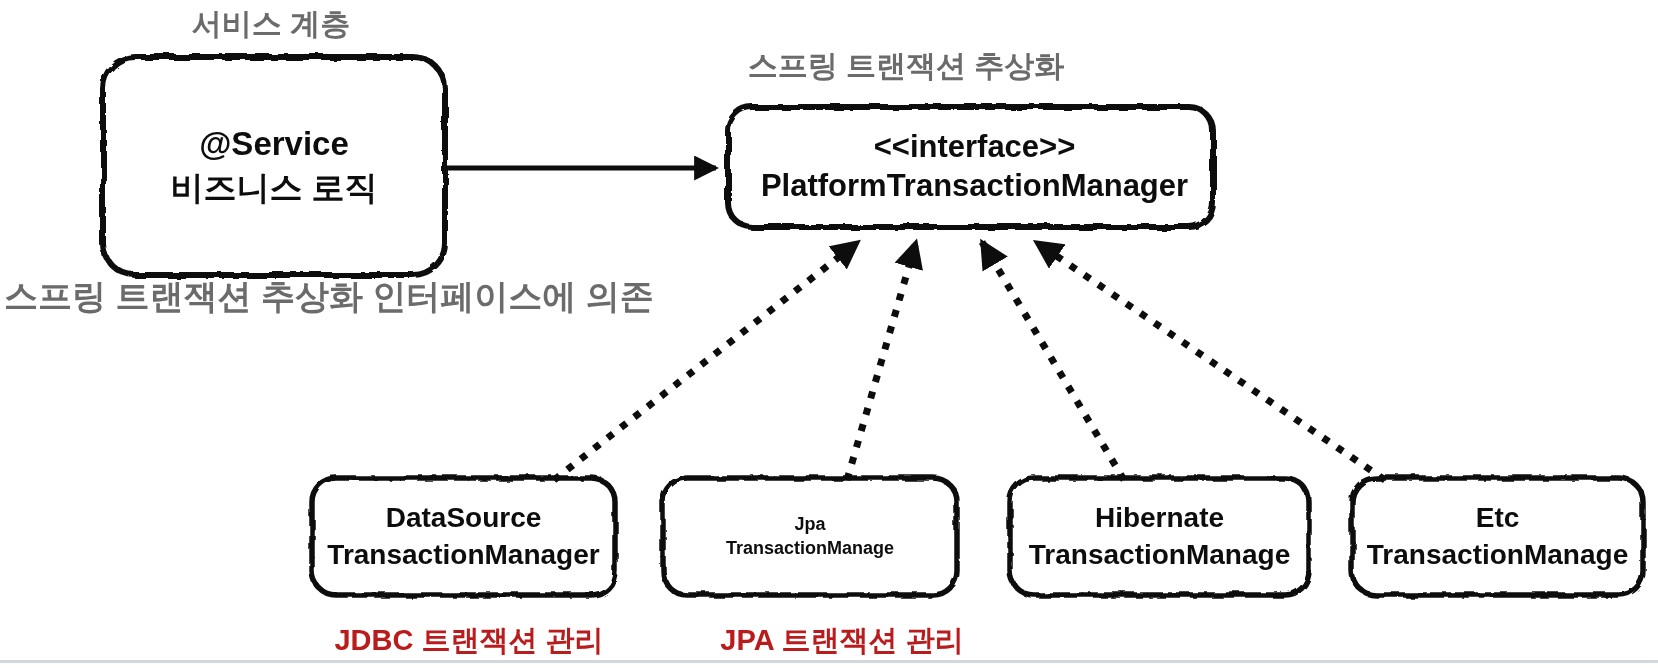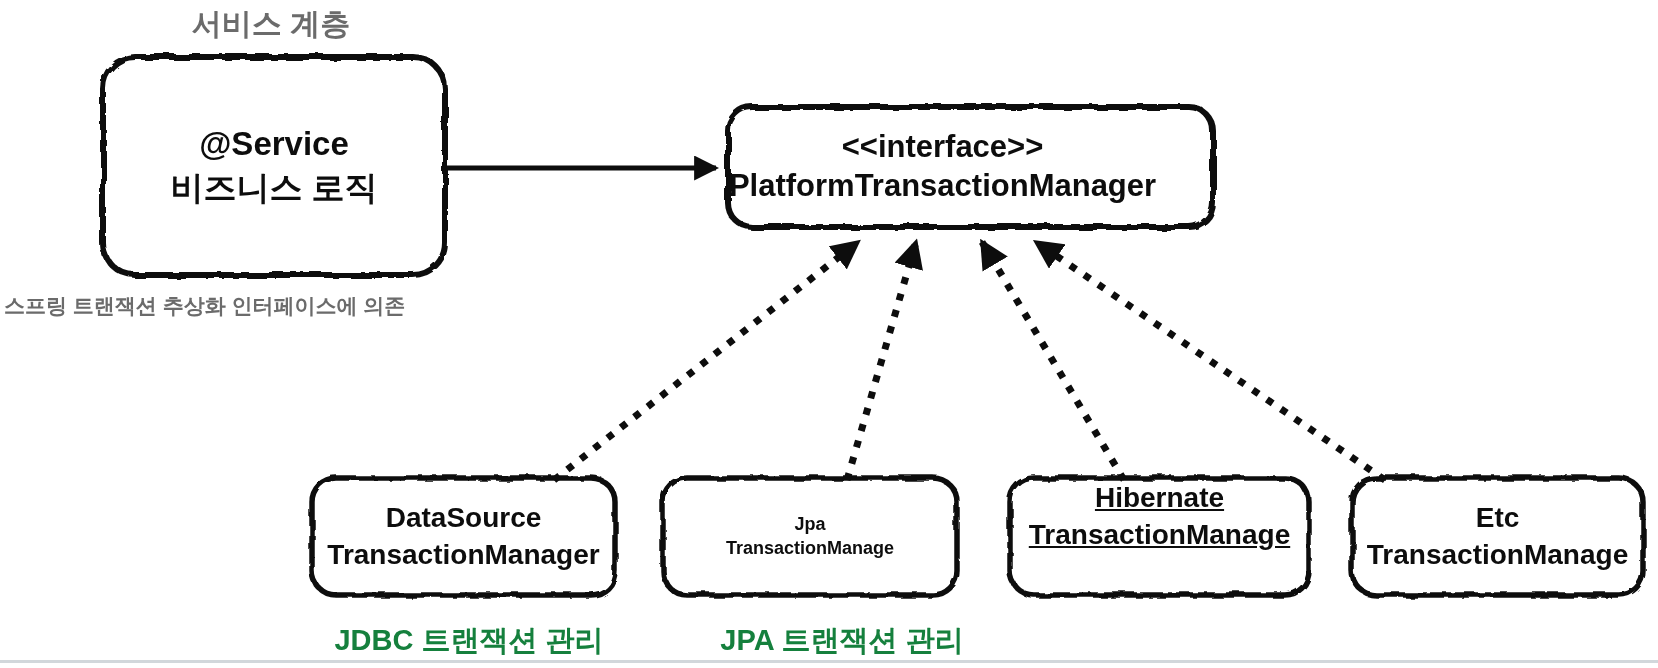--- a/index.html
+++ b/index.html
@@ -35,21 +35,21 @@
     justify-content: center;
     text-align: center;
     color: #0d0d0d;
     font-weight: bold;
     line-height: 1.32;
     white-space: nowrap;
   }
   .caption {
     position: absolute;
     transform: translateX(-50%);
-    color: #15803d;
+    color: #b91c1c;
     font-weight: bold;
     font-size: 29px;
     white-space: nowrap;
     text-align: center;
   }
   #bottom-edge {
     position: absolute;
     left: 0;
     top: 660px;
     width: 1658px;
@@ -90,44 +90,45 @@
     <g stroke="#0d0d0d" stroke-width="7" stroke-dasharray="7 10" fill="none">
       <line x1="554" y1="480" x2="858" y2="242" marker-end="url(#ah-dotted)"></line>
       <line x1="847" y1="480" x2="916" y2="242" marker-end="url(#ah-dotted)"></line>
       <line x1="1124" y1="480" x2="982" y2="242" marker-end="url(#ah-dotted)"></line>
       <line x1="1385" y1="480" x2="1036" y2="242" marker-end="url(#ah-dotted)"></line>
     </g>
   </svg>
 
   <div class="gray-label" style="left:111px; top:4px; width:320px; text-align:center; font-size:30px;">서비스 계층</div>
 
+  <div class="gray-label" style="left:706px; top:46px; width:400px; text-align:center; font-size:30px;">스프링 트랜잭션 추상화</div>
 
-  <div class="gray-label" style="left:4px; top:292px; font-size:21px;">스프링 트랜잭션 추상화 인터페이스에 의존</div>
+  <div class="gray-label" style="left:4px; top:274px; font-size:34px;">스프링 트랜잭션 추상화 인터페이스에 의존</div>
 
   <div class="box-text" style="left:103px; top:57px; width:342px; height:218px; font-size:33px;">
     <div>@Service</div>
     <div>비즈니스 로직</div>
   </div>
 
-  <div class="box-text" style="left:700px; top:107px; width:485px; height:120px; font-size:31px; line-height:1.25;">
+  <div class="box-text" style="left:732px; top:107px; width:485px; height:120px; font-size:31px; line-height:1.25;">
     <div>&lt;&lt;interface&gt;&gt;</div>
     <div>PlatformTransactionManager</div>
   </div>
 
   <div class="box-text" style="left:312px; top:478px; width:303px; height:117px; font-size:28px;">
     <div>DataSource</div>
     <div>TransactionManager</div>
   </div>
 
   <div class="box-text" style="left:663px; top:478px; width:294px; height:117px; font-size:18px;">
     <div>Jpa</div>
     <div>TransactionManage</div>
   </div>
 
-  <div class="box-text" style="left:1010px; top:458px; width:299px; height:117px; font-size:28px;text-decoration:underline;">
+  <div class="box-text" style="left:1010px; top:478px; width:299px; height:117px; font-size:28px;">
     <div>Hibernate</div>
     <div>TransactionManage</div>
   </div>
 
   <div class="box-text" style="left:1352px; top:478px; width:291px; height:117px; font-size:28px;">
     <div>Etc</div>
     <div>TransactionManage</div>
   </div>
 
   <div class="caption" style="left:469px; top:621px;">JDBC 트랜잭션 관리</div>

